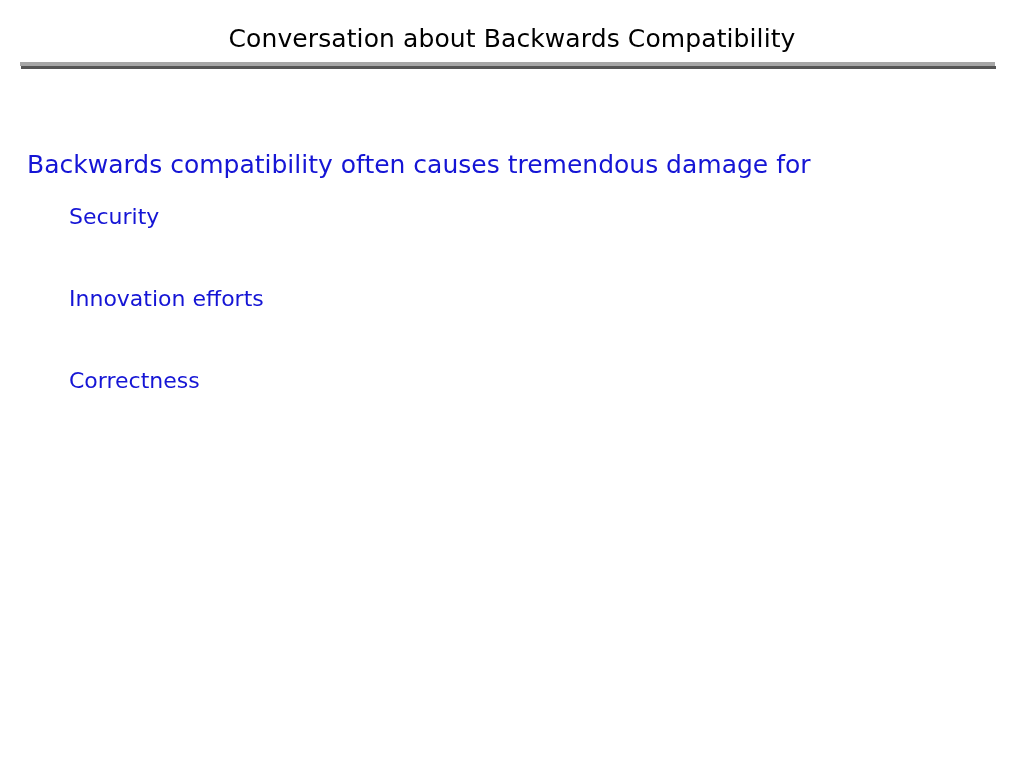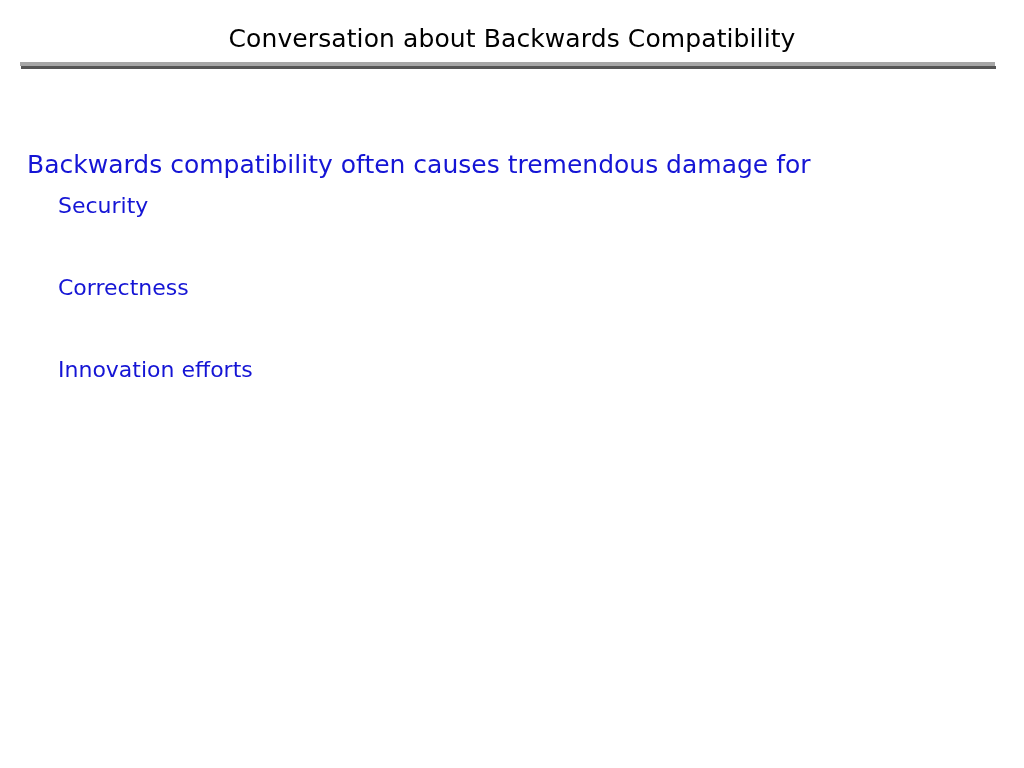--- a/index.html
+++ b/index.html
@@ -83,21 +83,21 @@
     line-height: 32px;
     white-space: nowrap;
     margin-top: 28px;
   }
 
   .bullet-list {
     position: absolute;
     left: 58px;
     top: 82px;
     list-style: none;
-    margin: 0;
+    margin: 11px;
     padding: 0;
   }
   .bullet-item {
     font-family: "DejaVu Sans", sans-serif;
     font-size: 22px;
     font-weight: 400;
     color: #1515d5;
     line-height: 28px;
     height: 82px;
     white-space: nowrap;
@@ -120,21 +120,21 @@
 
   <div class="body-area">
 
     <div class="lead-line">Backwards compatibility often causes tremendous damage for</div>
 
     <ul class="bullet-list">
       <li class="bullet-item">
         <span class="bullet-label">Security</span>
       </li>
       <li class="bullet-item">
-        <span class="bullet-label">Correctness</span>
+        <span class="bullet-label">Innovation efforts</span>
       </li>
       <li class="bullet-item">
-        <span class="bullet-label">Innovation efforts</span>
+        <span class="bullet-label">Correctness</span>
       </li>
     </ul>
 
   </div>
 </div>
 
 </body></html>

